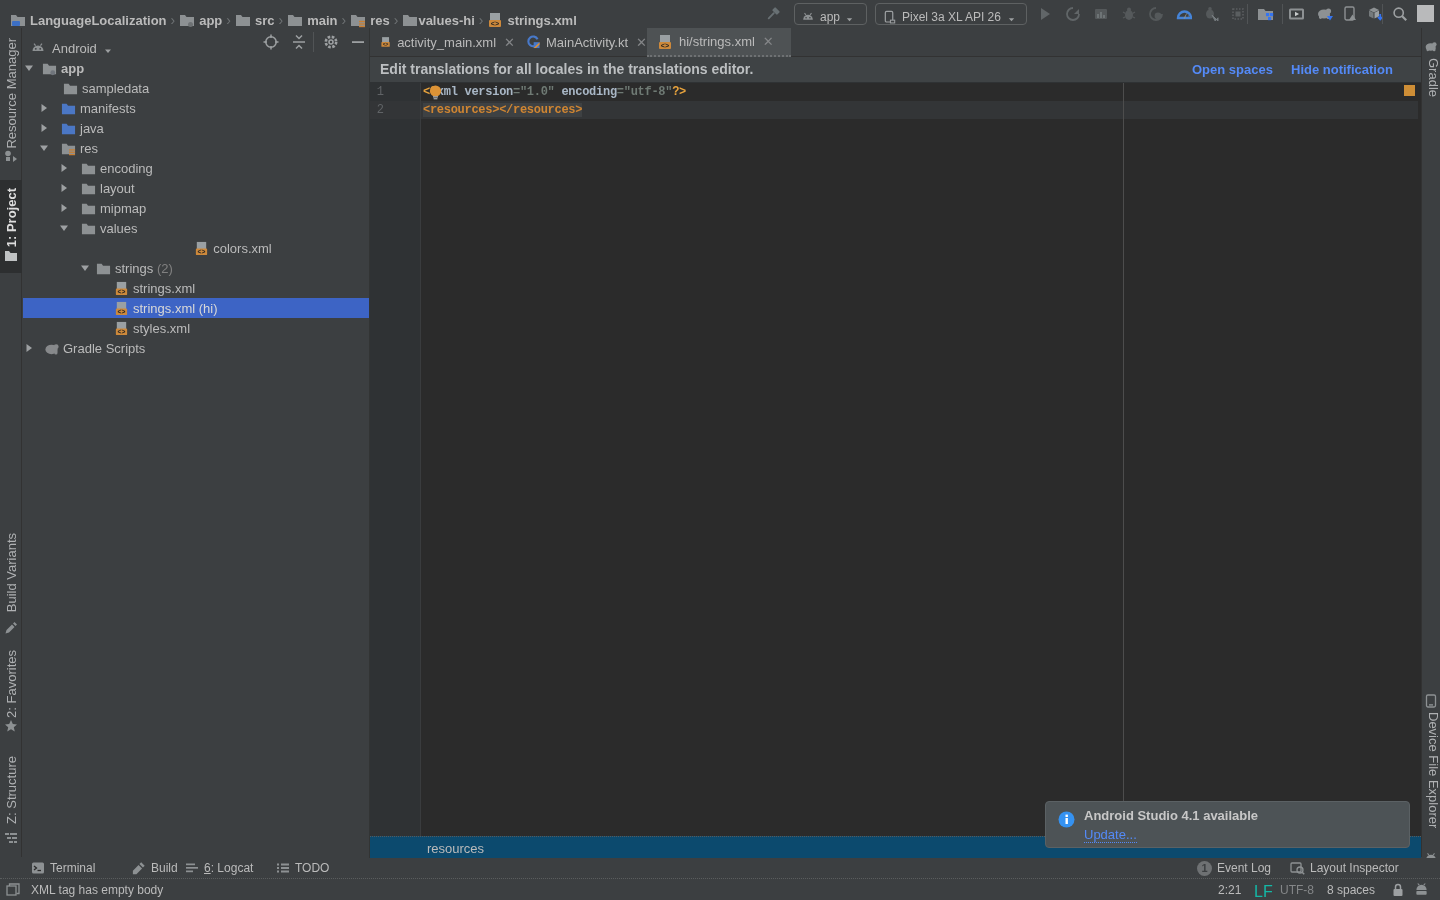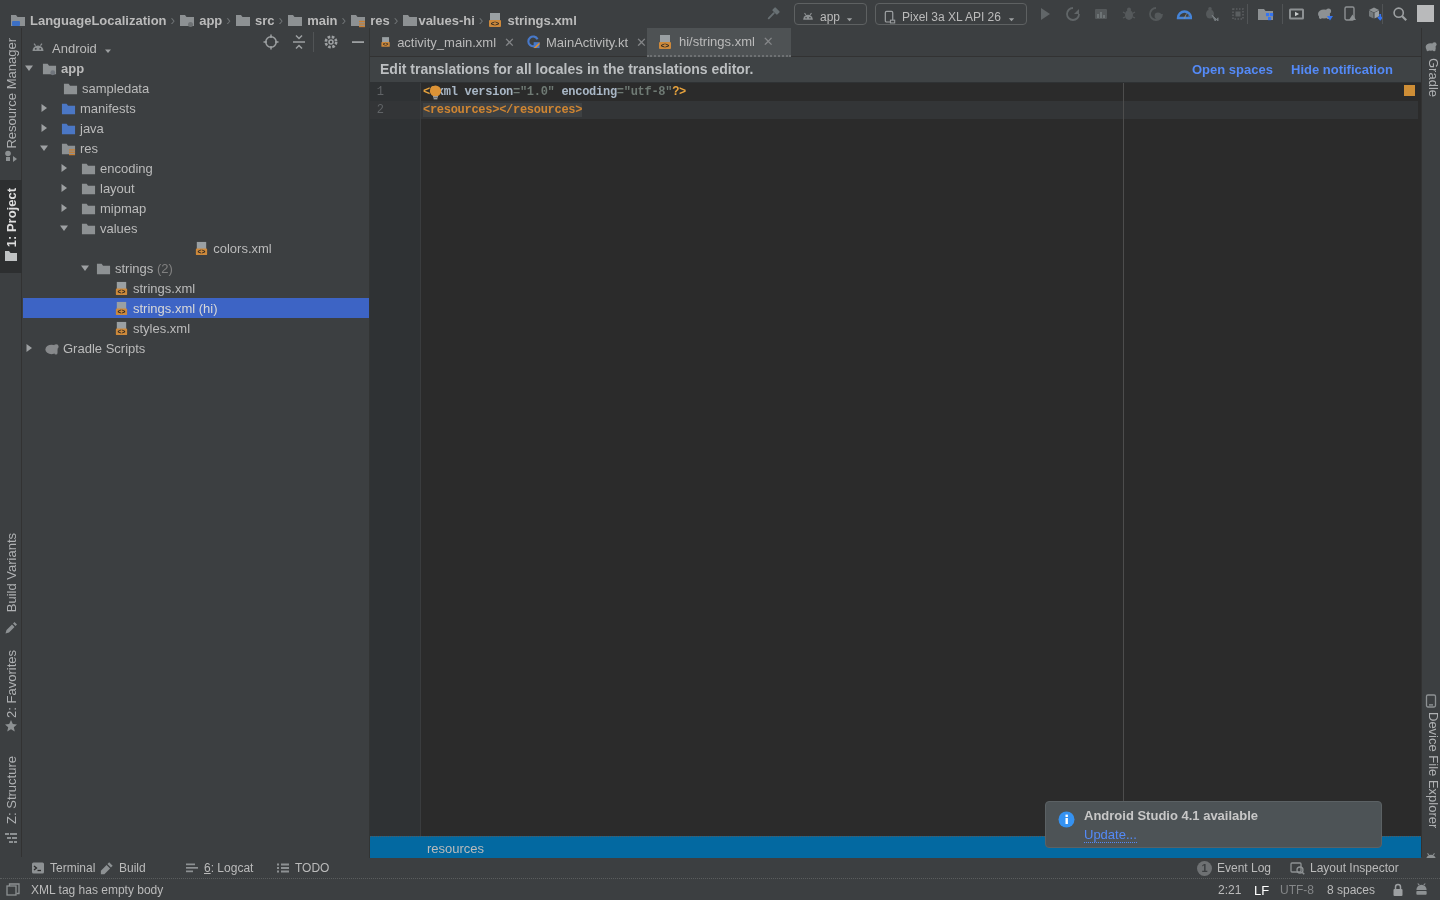--- a/index.html
+++ b/index.html
@@ -543,35 +543,35 @@
 
   <div class="abs" style="left:1034px;top:28px;width:11px;height:11px;background:#ce8e36;"></div>
 </div>
 
 <div class="abs row" style="left:370px;top:57px;width:1051px;height:26px;background:#3f4345;border-bottom:1px solid #2f3234;font-size:13px;">
   <span style="position:absolute;left:10px;top:4px;color:#bcbfc1;font-weight:bold;font-size:14px;">Edit translations for all locales in the translations editor.</span>
   <span style="position:absolute;left:822px;top:5px;color:#548af7;font-weight:bold;">Open spaces</span>
   <span style="position:absolute;left:921px;top:5px;color:#548af7;font-weight:bold;">Hide notification</span>
 </div>
 
-<div class="abs" style="left:370px;top:836px;width:1051px;height:22px;background:#0369a1;border-top:1px dotted #565a5c;">
+<div class="abs" style="left:370px;top:836px;width:1051px;height:22px;background:#0c4a6e;border-top:1px dotted #565a5c;">
   <span style="position:absolute;left:57px;top:4px;font-size:13px;color:#bbbbbb;">resources</span>
 </div>
 
 <div class="abs" style="left:0;top:858px;width:1440px;height:20px;background:#3c3f41;" id="bottombar">
   <style>.bi{display:flex;align-items:center;gap:5px;font-size:12px;color:#bbbbbb;position:absolute;top:0;height:20px;}</style>
   <div class="bi" style="left:31px;">
       <svg width="14" height="14" viewBox="0 0 14 14">
         <rect x="1" y="1.5" width="12" height="11" rx="1.5" fill="#8d9193"></rect>
         <path d="M3 5 L5.5 7 L3 9" stroke="#2b2b2b" stroke-width="1.3" fill="none"></path>
         <line x1="6.5" y1="9.5" x2="10" y2="9.5" stroke="#2b2b2b" stroke-width="1.3"></line>
       </svg>
       <span>Terminal</span>
     </div>
-  <div class="bi" style="left:100px;text-align:right;">
+  <div class="bi" style="left:132px;text-align:right;">
       <svg width="14" height="14" viewBox="0 0 16 16">
         <path d="M10.5 1.5 L14.5 5.5 L12.5 7.5 L8.5 3.5z M7.5 4.5 L11.5 8.5 L5 15 L1 15 L1 11z" fill="#8d9193"></path>
       </svg>
       <span>Build</span>
     </div>
   <div class="bi" style="left:185px;">
       <svg width="14" height="14" viewBox="0 0 14 14">
         <g fill="#8d9193">
           <rect x="1" y="2.5" width="9" height="1.7"></rect>
           <rect x="1" y="6" width="12" height="1.7"></rect>
@@ -607,38 +607,38 @@
     </div>
 </div>
 
 <div class="abs" style="left:0;top:878px;width:1440px;height:22px;background:#3c3f41;border-top:1px dotted #5a5d5e;" id="statusbar">
   <svg style="position:absolute;left:6px;top:4px;" width="14" height="14" viewBox="0 0 14 14">
       <rect x="1" y="3" width="9" height="9" fill="none" stroke="#8d9193" stroke-width="1.3"></rect>
       <path d="M3.5 3 L3.5 1 L13 1 L13 10.5 L10.5 10.5" fill="none" stroke="#8d9193" stroke-width="1.3"></path>
     </svg>
   <span style="position:absolute;left:31px;top:4px;font-size:12px;color:#bbbbbb;">XML tag has empty body</span>
   <span style="position:absolute;left:1218px;top:4px;font-size:12px;color:#bbbbbb;">2:21</span>
-  <span style="position:absolute;left:1254px;top:4px;font-size:13px;color:#ffffff;">LF</span>
+  <span style="position:absolute;left:1254px;top:4px;font-size:16px;color:#14b8a6;">LF</span>
   <span style="position:absolute;left:1280px;top:4px;font-size:12px;color:#848688;">UTF-8</span>
   <span style="position:absolute;left:1327px;top:4px;font-size:12px;color:#bbbbbb;">8 spaces</span>
   <svg style="position:absolute;left:1392px;top:4px;" width="12" height="14" viewBox="0 0 12 14">
       <rect x="1.5" y="6" width="9" height="7" rx="1" fill="#9da0a2"></rect>
       <path d="M3.5 6 V4 a2.5 2.5 0 0 1 5 0 V6" fill="none" stroke="#9da0a2" stroke-width="1.5"></path>
     </svg>
   <svg style="position:absolute;left:1414px;top:3px;" width="15" height="15" viewBox="0 0 16 16">
       <path d="M2.5 8.5 a5.5 5.5 0 0 1 11 0z" fill="#8d9193"></path>
       <g stroke="#8d9193" stroke-width="1.2">
         <line x1="4" y1="1.6" x2="5.6" y2="3.4"></line>
         <line x1="12" y1="1.6" x2="10.4" y2="3.4"></line>
       </g>
       <rect x="2.5" y="9.5" width="11" height="4" rx="1" fill="#8d9193"></rect>
     </svg>
 </div>
 
-<div class="abs" style="left:1045px;top:801px;width:337px;height:47px;background:#4d5356;border:1px solid #5b6164;border-radius:4px;">
+<div class="abs" style="left:1045px;top:801px;width:365px;height:47px;background:#4d5356;border:1px solid #5b6164;border-radius:4px;">
   <svg style="position:absolute;left:12px;top:9px;" width="17" height="17" viewBox="0 0 17 17">
       <circle cx="8.5" cy="8.5" r="8" fill="#3592f1"></circle>
       <rect x="7.5" y="7" width="2.4" height="6" fill="#fff"></rect>
       <rect x="7.5" y="3.6" width="2.4" height="2.4" fill="#fff"></rect>
     </svg>
   <div style="position:absolute;left:38px;top:6px;font-size:13px;font-weight:bold;color:#c8c8c8;">Android Studio 4.1 available</div>
   <div style="position:absolute;left:38px;top:25px;font-size:13px;color:#548af7;border-bottom:1px dotted #548af7;display:inline-block;">Update...</div>
 </div>
 
 </body></html>

